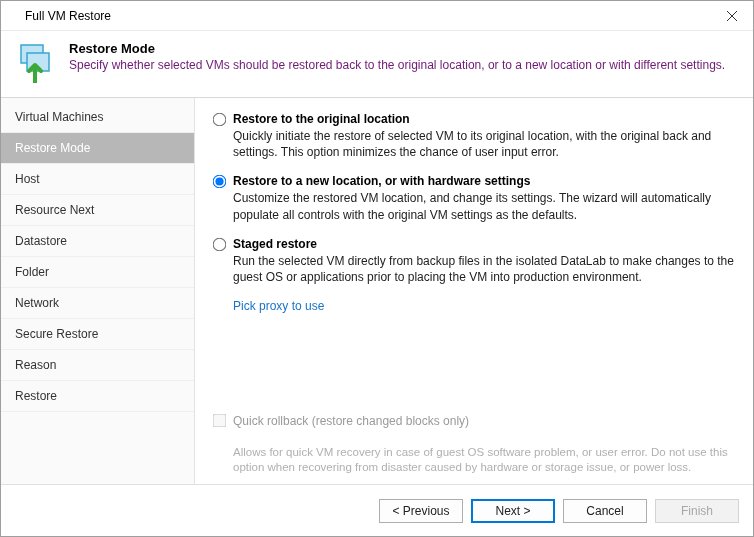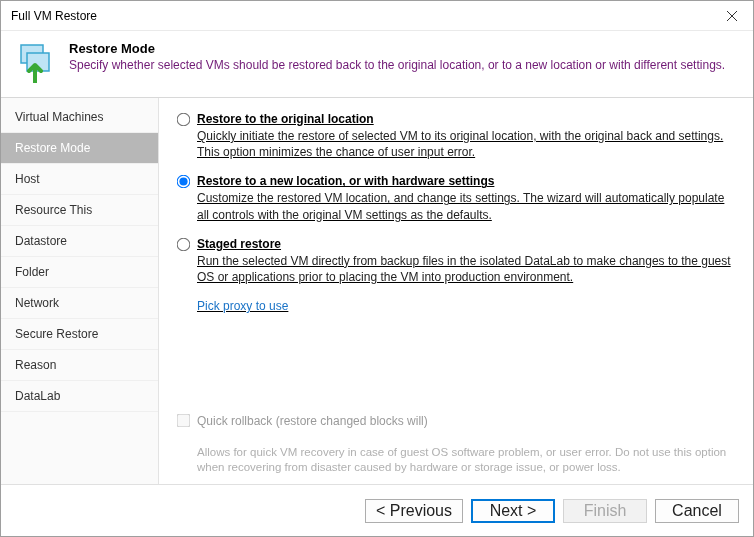--- a/index.html
+++ b/index.html
@@ -16,21 +16,21 @@
   height: 537px;
   background: #ffffff;
   border: 1px solid #9e9e9e;
   display: flex;
   flex-direction: column;
 }
 .titlebar {
   height: 30px;
   display: flex;
   align-items: center;
-  padding: 0 0 0 10px;
+  padding: 0 0 0 24px;
   background: #ffffff;
   border-bottom: 1px solid #eaeaea;
 }
 .titlebar-title {
   font-size: 12px;
   color: #000;
   flex: 1;
 }
 .titlebar-close {
   width: 42px;
@@ -63,21 +63,21 @@
   font-size: 12px;
   color: #701a75;
 }
 .body {
   flex: 1;
   display: flex;
   border-top: 1px solid #d8d8d8;
   overflow: hidden;
 }
 .sidebar {
-  width: 158px;
+  width: 194px;
   background: #fafafa;
   border-right: 1px solid #e3e3e3;
   padding-top: 4px;
 }
 .sidebar-item {
   padding: 8px 14px;
   font-size: 12px;
   color: #333;
   cursor: pointer;
   border-bottom: 1px solid #efefef;
@@ -87,21 +87,20 @@
   color: #fff;
 }
 .content {
   flex: 1;
   display: flex;
   flex-direction: column;
   padding: 14px 18px 8px 18px;
 }
 .options {
   flex: 1;
-  text-decoration: underline;
 }
 .opt {
   display: flex;
   margin-bottom: 14px;
 }
 .opt-radio {
   width: 20px;
   padding-top: 1px;
   flex-shrink: 0;
 }
@@ -150,21 +149,21 @@
   display: flex;
   align-items: center;
   justify-content: flex-end;
   gap: 8px;
   padding: 0 14px;
   background: #ffffff;
 }
 .btn {
   min-width: 84px;
   height: 24px;
-  font-size: 16px;
+  font-size: 12px;
   background: #fdfdfd;
   border: 1px solid #adadad;
   color: #222;
   cursor: pointer;
   padding: 0 10px;
 }
 .btn.primary {
   border: 1px solid #0078d7;
   box-shadow: inset 0 0 0 1px #0078d7;
 }
@@ -203,27 +202,27 @@
       <p>Specify whether selected VMs should be restored back to the original location, or to a new location or with different settings.</p>
     </div>
   </div>
 
   <div class="body">
     <div class="sidebar">
 
     <div class="sidebar-item"><span>Virtual Machines</span></div>
         <div class="sidebar-item active"><span>Restore Mode</span></div>
         <div class="sidebar-item"><span>Host</span></div>
-        <div class="sidebar-item"><span>Resource This</span></div>
+        <div class="sidebar-item"><span>Resource Next</span></div>
         <div class="sidebar-item"><span>Datastore</span></div>
         <div class="sidebar-item"><span>Folder</span></div>
         <div class="sidebar-item"><span>Network</span></div>
         <div class="sidebar-item"><span>Secure Restore</span></div>
         <div class="sidebar-item"><span>Reason</span></div>
-        <div class="sidebar-item"><span>DataLab</span></div>
+        <div class="sidebar-item"><span>Restore</span></div>
       </div>
 
     <div class="content">
       <div class="options">
 
         <div class="link-holder"></div>
       <div class="opt">
             <div class="opt-radio"><input type="radio" name="restoremode" style=""></div>
             <div class="opt-body">
               <div class="opt-title">Restore to the original location</div>
@@ -245,28 +244,28 @@
             </div>
           </div>
           <div class="link-block"><a href="#">Pick proxy to use</a></div>
         </div>
 
       <div class="quick-rollback">
         <div class="cb">
           <input type="checkbox" disabled="" style="">
         </div>
         <div>
-          <div class="quick-rollback-label">Quick rollback (restore changed blocks will)</div>
+          <div class="quick-rollback-label">Quick rollback (restore changed blocks only)</div>
           <div class="quick-rollback-desc">Allows for quick VM recovery in case of guest OS software problem, or user error. Do not use this option when recovering from disaster caused by hardware or storage issue, or power loss.</div>
         </div>
       </div>
 
     </div>
   </div>
 
   <div class="button-row">
     <button class="btn">&lt; Previous</button>
     <button class="btn primary">Next &gt;</button>
+    <button class="btn">Cancel</button>
     <button class="btn disabled" disabled="">Finish</button>
-    <button class="btn">Cancel</button>
   </div>
 
 </div>
 
 </body></html>

